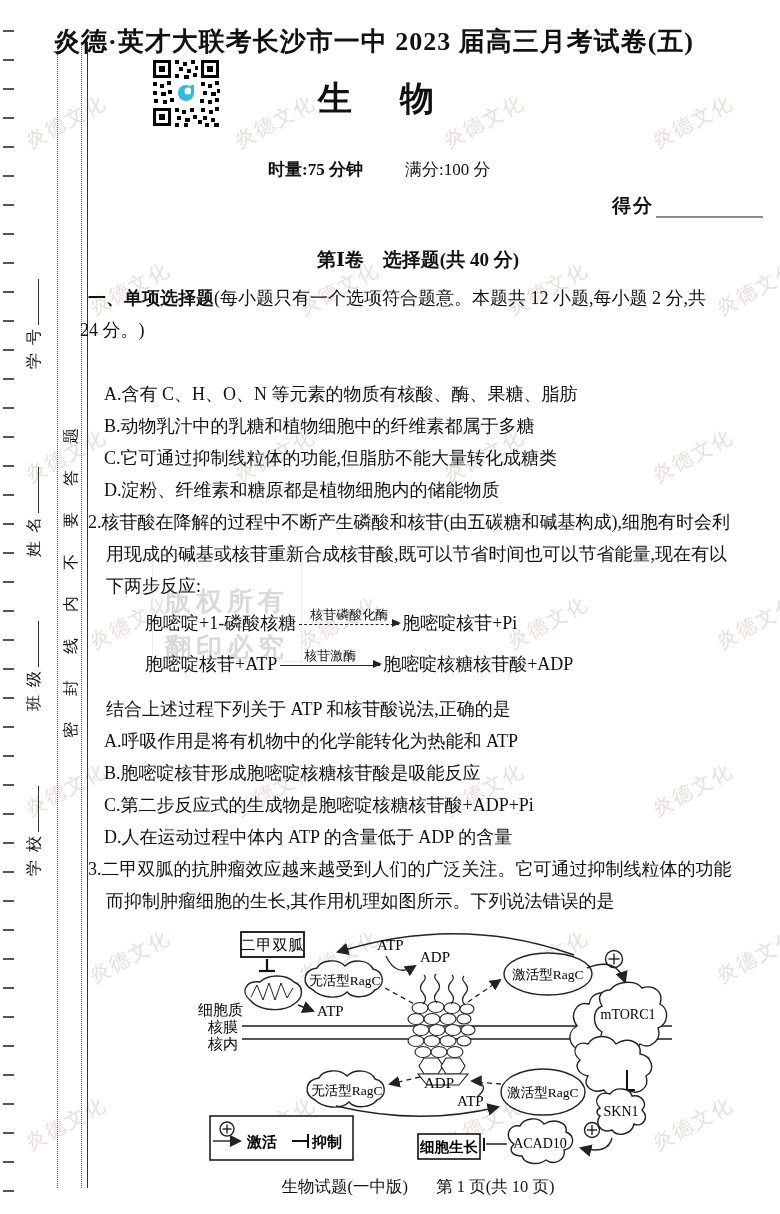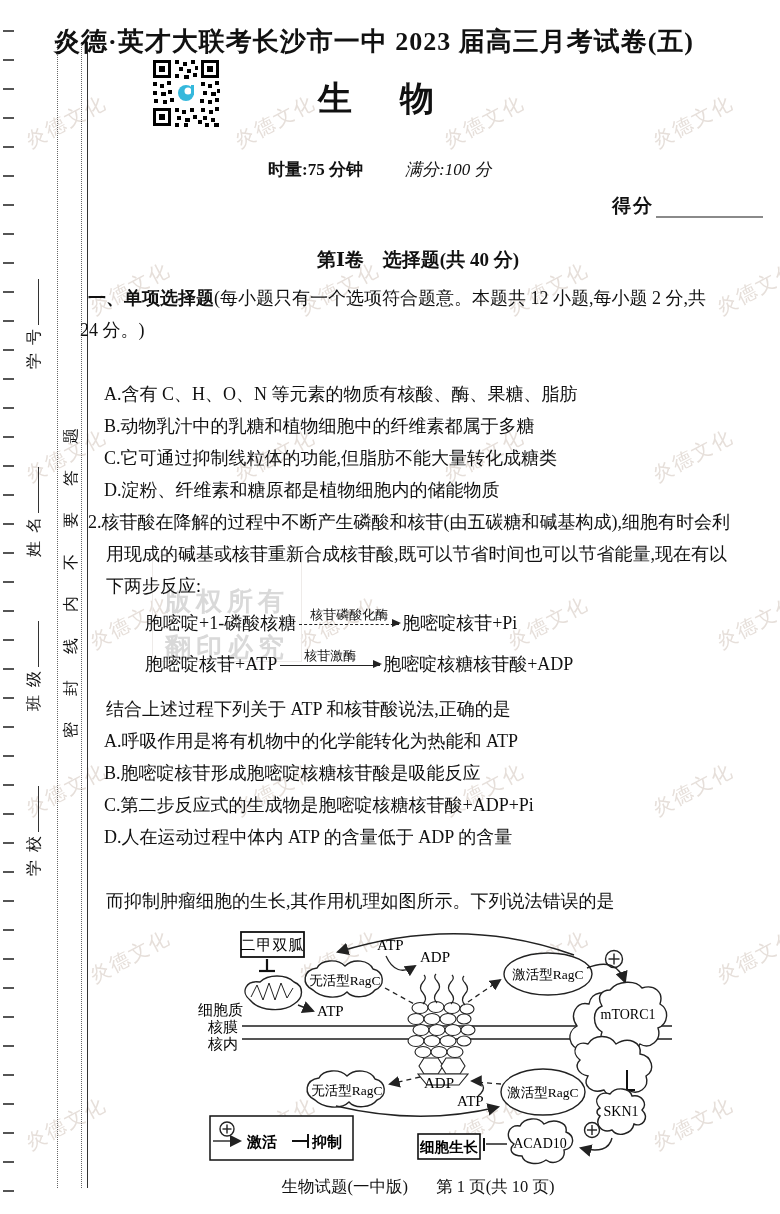--- a/index.html
+++ b/index.html
@@ -31,21 +31,21 @@
   .fld .blank{display:inline-block;width:46px;height:13px;border-bottom:1.2px solid #333;margin-left:2px;}
   #seal-text{position:absolute;left:61px;top:742px;transform-origin:0 0;transform:rotate(-90deg);
     font-size:16px;letter-spacing:26px;white-space:nowrap;z-index:1;padding-left:4px;}
   
   #main{position:absolute;inset:0;z-index:2;}
   .line{position:absolute;white-space:nowrap;font-size:18px;}
   #title{position:absolute;left:54px;top:24px;width:720px;
     font-size:26px;font-weight:bold;letter-spacing:1px;}
   #subject{position:absolute;left:318px;top:76px;font-size:34px;font-weight:bold;letter-spacing:48px;white-space:nowrap;}
   #duration{position:absolute;left:268px;top:158px;font-size:17px;font-weight:bold;}
-  #fullscore{position:absolute;left:405px;top:158px;font-size:17px;font-style:italic;}
+  #fullscore{position:absolute;left:405px;top:158px;font-size:17px;}
   #score-label{position:absolute;left:612px;top:193px;font-size:19px;font-weight:bold;letter-spacing:2px;}
   #score-blank{position:absolute;left:656px;top:216px;width:107px;height:0;border-top:2px solid #8a8a8a;}
   #vol-header{position:absolute;left:88px;top:247px;width:660px;text-align:center;
     font-size:19px;font-weight:bold;}
   .opt{left:104px;}
   .cont{left:106px;}
   .bold{font-weight:bold;}
   
   .rxn{position:absolute;left:145px;display:flex;align-items:flex-end;font-size:18px;white-space:nowrap;}
   .rxn-arrow{display:flex;flex-direction:column;align-items:center;margin:0 3px 10px;}
@@ -217,20 +217,21 @@
     </span>
     <span>胞嘧啶核糖核苷酸+ADP</span>
   </div>
 
   <div class="line cont" style="top:697px">结合上述过程下列关于 ATP 和核苷酸说法,正确的是</div>
   <div class="line opt" style="top:729px">A.呼吸作用是将有机物中的化学能转化为热能和 ATP</div>
   <div class="line opt" style="top:761px">B.胞嘧啶核苷形成胞嘧啶核糖核苷酸是吸能反应</div>
   <div class="line opt" style="top:793px">C.第二步反应式的生成物是胞嘧啶核糖核苷酸+ADP+Pi</div>
   <div class="line opt" style="top:825px">D.人在运动过程中体内 ATP 的含量低于 ADP 的含量</div>
 
+  <div class="line" style="left:88px;top:857px">3.二甲双胍的抗肿瘤效应越来越受到人们的广泛关注。它可通过抑制线粒体的功能</div>
   <div class="line cont" style="top:889px">而抑制肿瘤细胞的生长,其作用机理如图所示。下列说法错误的是</div>
 
   <svg id="figure" width="592" height="262" viewBox="0 0 592 262">
     <defs>
       <marker id="ah" markerWidth="9" markerHeight="9" refX="7.5" refY="4.5" orient="auto">
         <path d="M0,0 L9,4.5 L0,9 Z" fill="#222"></path>
       </marker>
       <path id="peanut" d="M8 30 C -4 24 -2 10 12 8 C 16 0 32 -2 40 6 C 48 -2 64 0 68 9 C 80 12 80 26 70 30 C 64 38 48 39 42 32 C 34 40 16 38 8 30 Z" fill="#fff" stroke="#222" stroke-width="1.4"></path>
     </defs>
 

